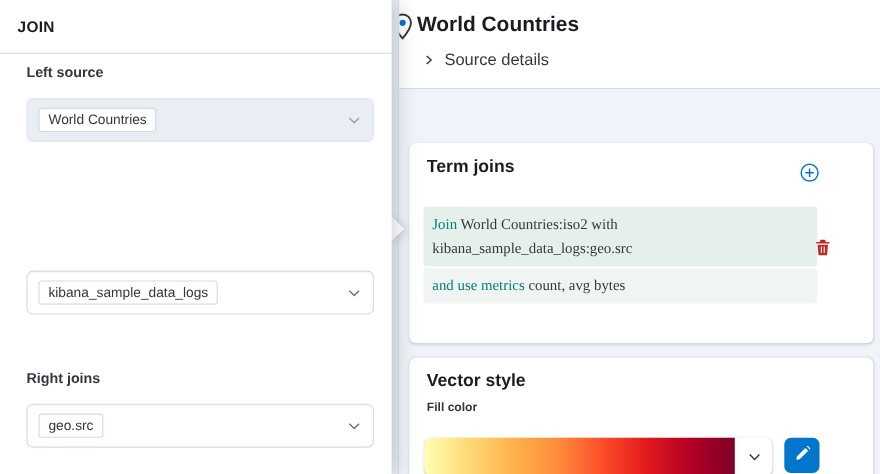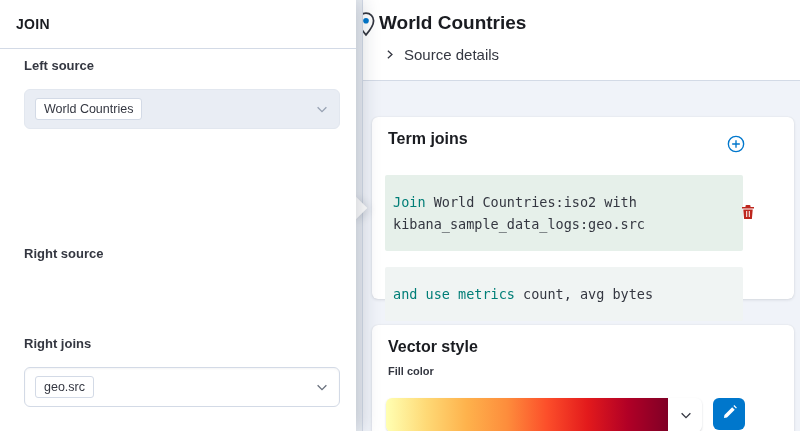--- a/index.html
+++ b/index.html
@@ -37,39 +37,39 @@
 
   .panel-body {
     position: absolute; top: 81px; left: 0; right: 0; bottom: 0;
     background: #f0f3f9; overflow: hidden;
   }
   .card {
     position: absolute; left: 9px; right: 6px;
     background: #fff; border-radius: 6px;
     box-shadow: 0 1px 3px rgba(30,40,60,0.12), 0 0 1px rgba(30,40,60,0.12);
   }
-  .card-term-joins { top: 36px; height: 182px; }
+  .card-term-joins { top: 49px; height: 182px; }
   .card-vector-style { top: 244px; height: 200px; }
   .card-title {
     position: absolute; left: 16px; top: 13px;
     font-size: 16px; font-weight: 700; color: #1a1c21;
   }
   .add-join-btn {
     position: absolute; top: 18px; right: 48px;
     width: 20px; height: 20px; border: none; background: transparent;
     cursor: pointer; display: flex; align-items: center; justify-content: center;
   }
   .join-code {
     position: absolute; left: 13px; top: 58px; width: 358px;
     font-family: "DejaVu Sans Mono", "Liberation Mono", monospace;
     font-size: 13.5px; line-height: 22px; color: #343741;
   }
-  .code-para { padding: 16px 8px; border-radius: 2px; }
+  .code-para { padding: 5px 8px; border-radius: 2px; font-family: Liberation Serif, serif; }
   .code-para.join-line { background: #e6f0ea; }
-  .code-para.metrics-line { background: #f0f4f3; margin-top: 16px; }
+  .code-para.metrics-line { background: #f0f4f3; margin-top: 2px; }
   .code-keyword { color: #007e77; }
   .delete-join-btn {
     position: absolute; top: 86px; right: 36px;
     width: 20px; height: 20px; border: none; background: transparent;
     cursor: pointer; display: flex; align-items: center; justify-content: center;
   }
 
   .fill-color-label {
     position: absolute; left: 16px; top: 40px;
     font-size: 11px; font-weight: 700; color: #343741;
@@ -226,21 +226,28 @@
       <span class="chev-down">
         <svg width="14" height="14" viewBox="0 0 16 16">
             <path d="M3 6l5 5 5-5" fill="none" stroke="currentColor" stroke-width="1.5"></path>
           </svg>
       </span>
     </div>
   </div>
 
 
   <div class="form-row" style="top:246px">
-    <label class="form-label">Right source</label>
+    <div class="combo">
+      <span class="badge">kibana_sample_data_logs</span>
+      <span class="chev-down">
+        <svg width="14" height="14" viewBox="0 0 16 16">
+            <path d="M3 6l5 5 5-5" fill="none" stroke="currentColor" stroke-width="1.5"></path>
+          </svg>
+      </span>
+    </div>
   </div>
 
   <div class="form-row" style="top:336px">
     <label class="form-label">Right joins</label>
     <div class="combo">
       <span class="badge">geo.src</span>
       <span class="chev-down">
         <svg width="14" height="14" viewBox="0 0 16 16">
             <path d="M3 6l5 5 5-5" fill="none" stroke="currentColor" stroke-width="1.5"></path>
           </svg>

